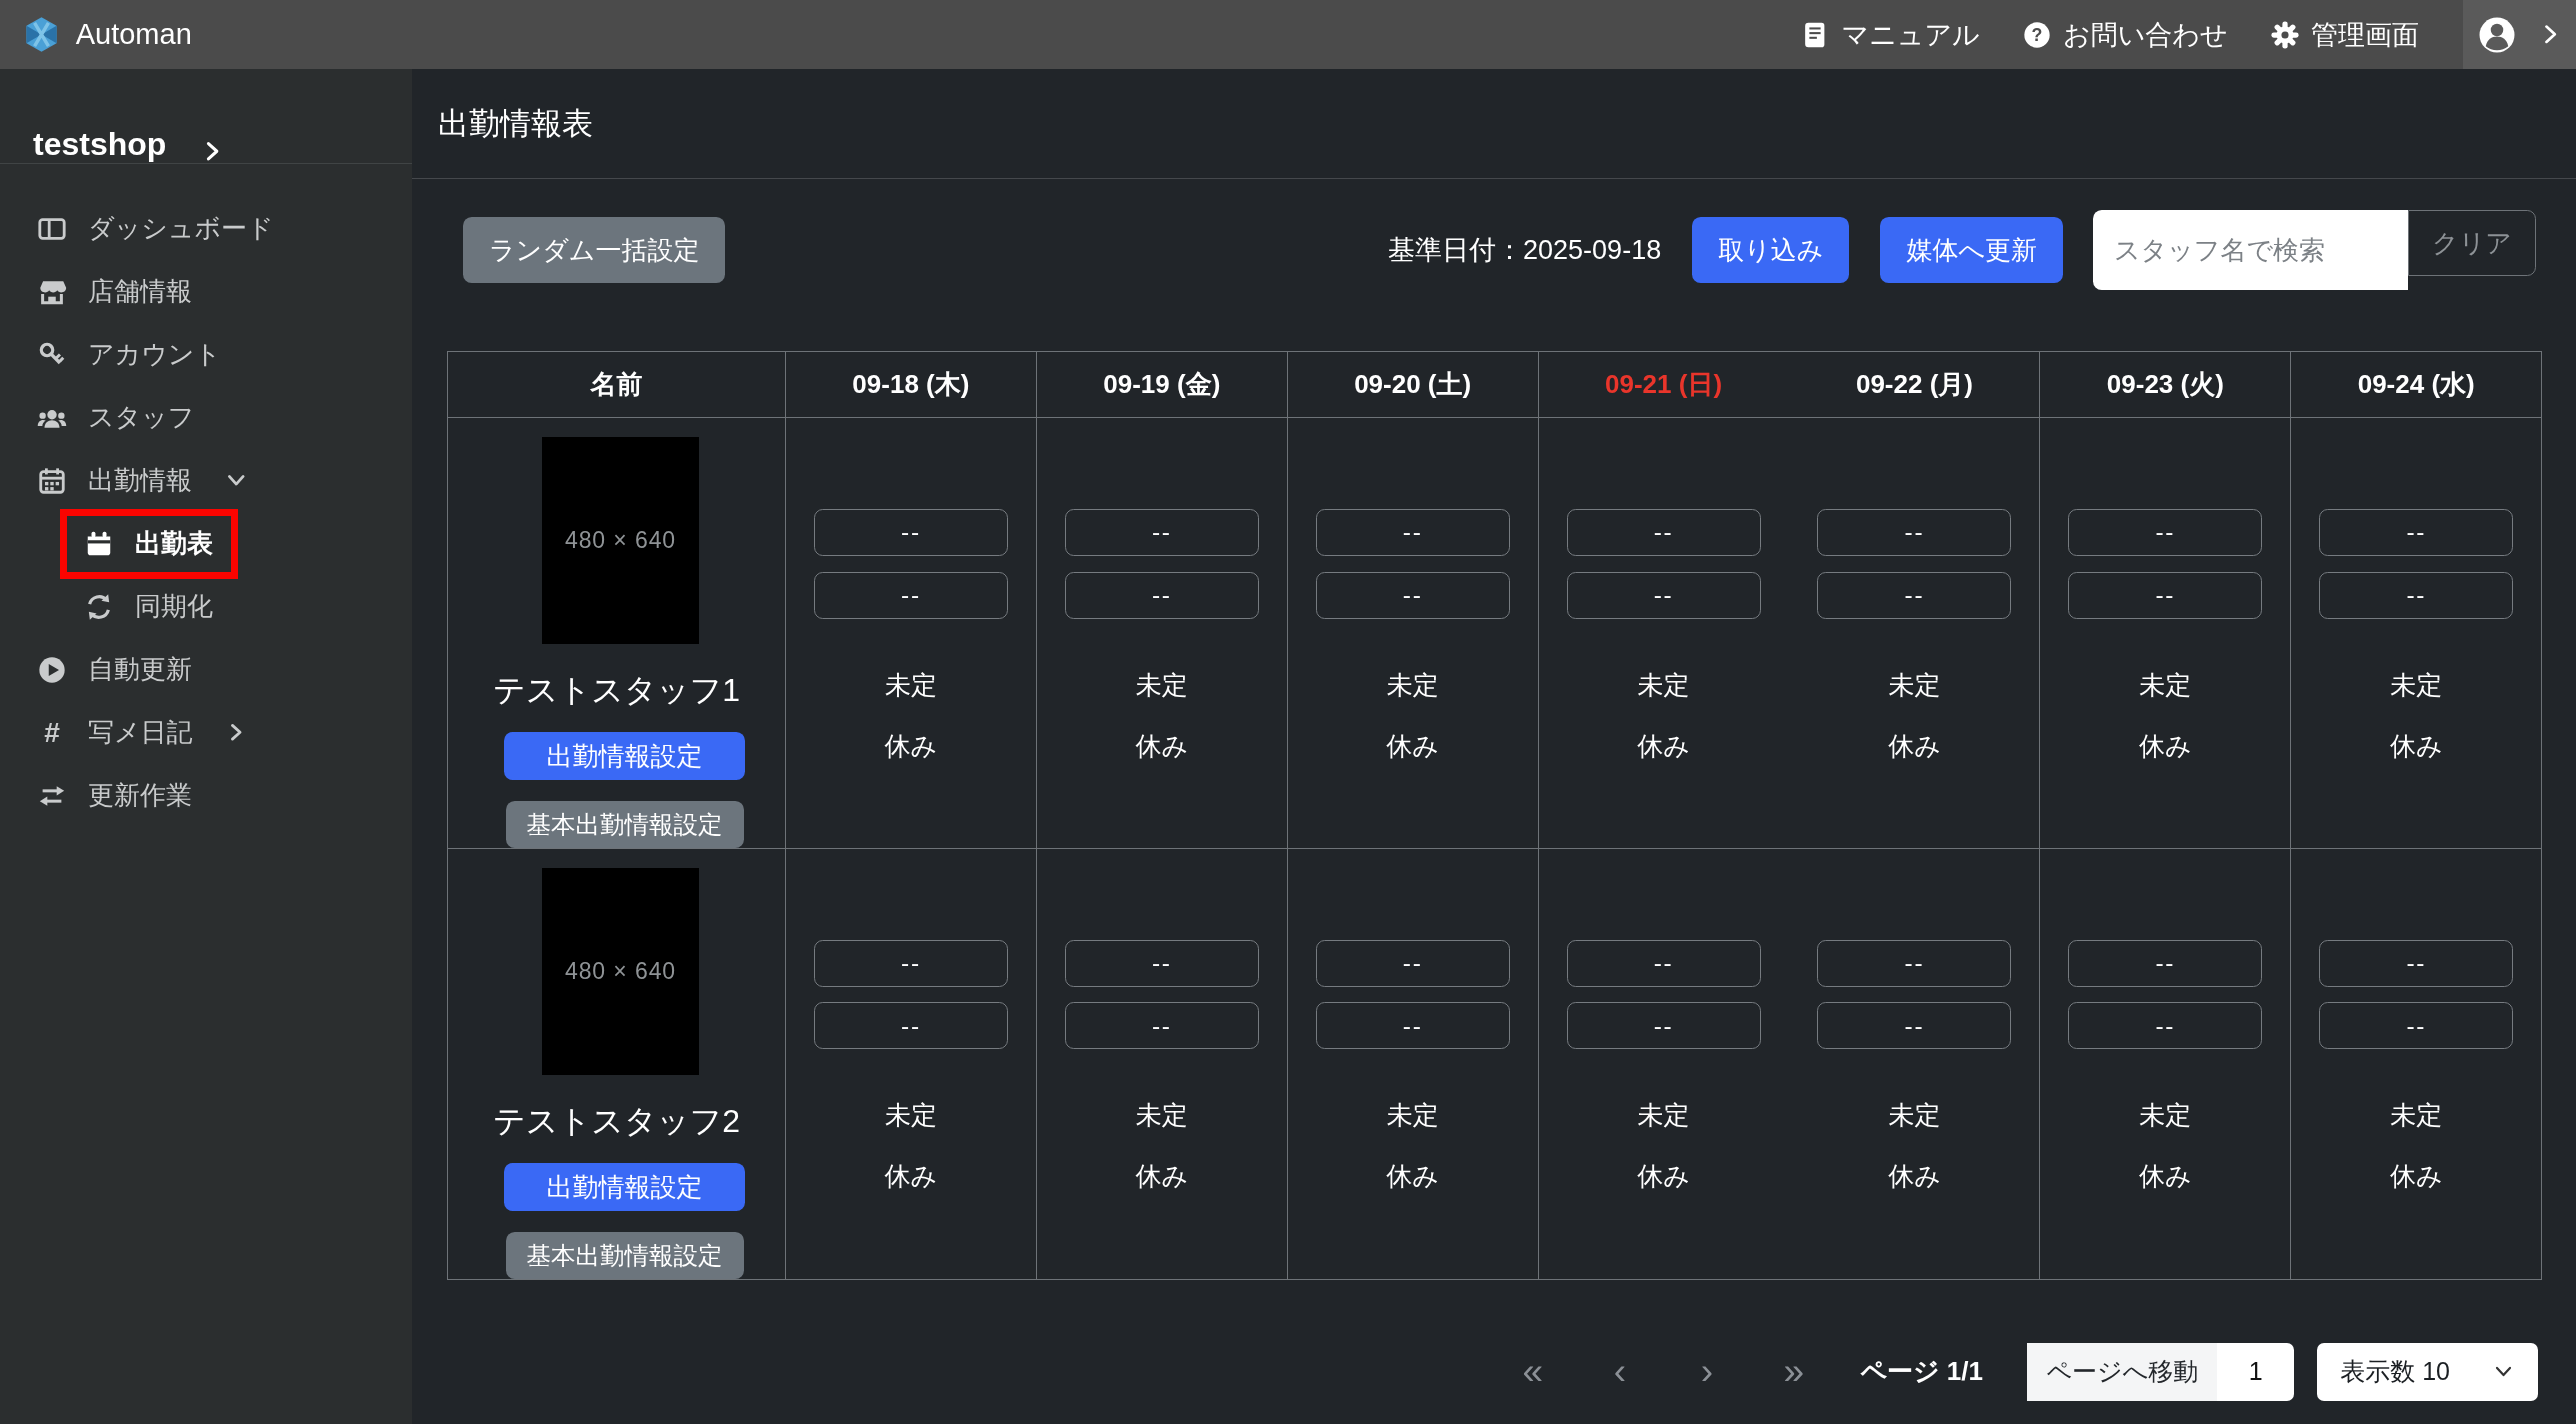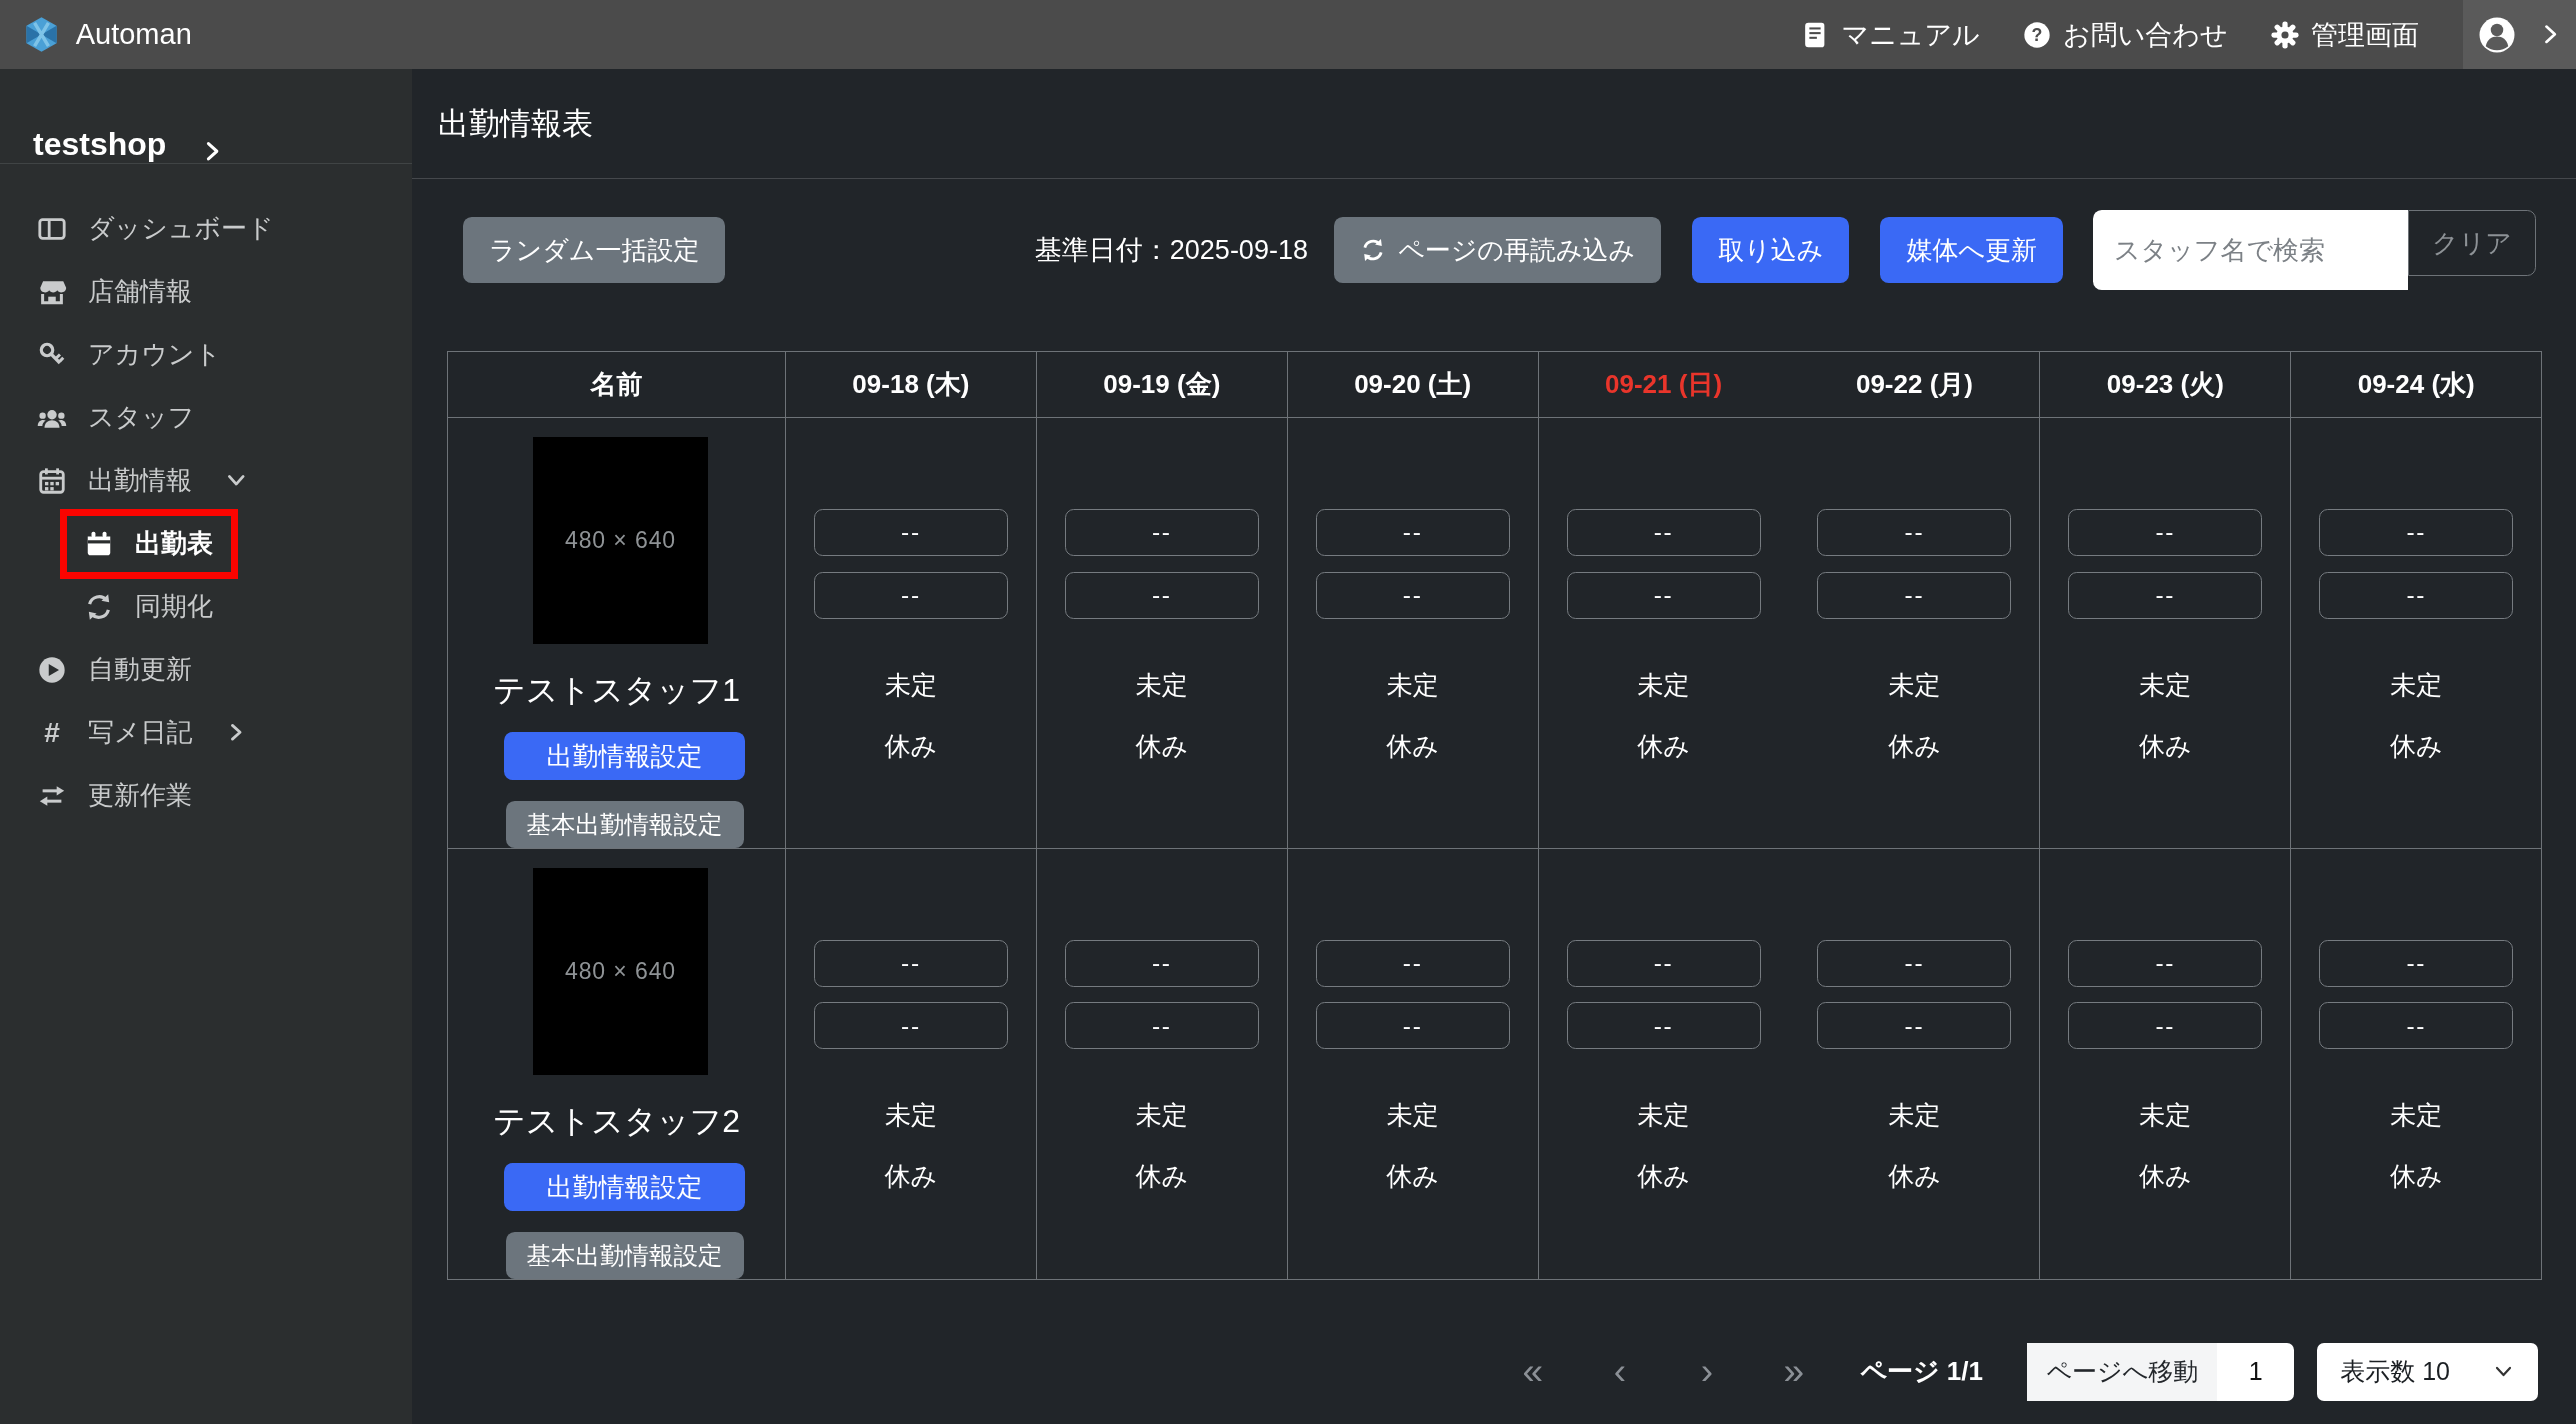--- a/index.html
+++ b/index.html
@@ -43,21 +43,21 @@
   .search-wrap { display:flex; margin-left:30px; }
   .search-input { width:315px; height:80px; border:none; border-radius:8.7px 0 0 8.7px; font-size:26px; padding:0 21px; color:#222; background:#fff; font-family:inherit; outline:none; }
   .search-input::placeholder { color:#7c8186; }
   .clear-btn { height:66px; width:128px; background:transparent; border:1.7px solid #6e7378; border-radius:0 8.7px 8.7px 0; color:#8d9296; font-size:26px; font-family:inherit; cursor:pointer; }
   
   .table { display:grid; grid-template-columns:337px repeat(7,250px); gap:0.9px; background:#6e7378; border:0.9px solid #6e7378; margin:61px 0 0 35px; width:max-content; }
   .cell { background:#212529; }
   .hcell { height:65px; display:flex; align-items:center; justify-content:center; color:#fff; font-size:26px; font-weight:bold; }
   .hcell.holiday { color:#e9352b; }
   .namecell { height:430px; display:flex; flex-direction:column; align-items:center; padding-top:19px; }
-  .photo { width:175px; height:210px; background:#000; display:flex; align-items:center; justify-content:center;margin-left:8px; }
+  .photo { width:157px; height:210px; background:#000; display:flex; align-items:center; justify-content:center;margin-left:8px; }
   .photosize { color:#8f9396; font-size:23px; letter-spacing:0.9px; }
   .staffname { color:#fff; font-size:32px; margin-top:24.5px; }
   .btn.primary { width:241px; height:49px; background:#3a69f5; color:#fff; font-size:26px; margin-top:19px; }
   .btn.secondary { width:238px; height:47px; background:#6c757d; color:#fff; font-size:24.5px; margin-top:21px; }
   .daycell { height:430px; display:flex; flex-direction:column; align-items:center; padding-top:91px; }
   .selbox { width:194px; height:47px; border:1.7px solid #767b80; border-radius:8.7px; display:flex; align-items:center; justify-content:center; color:#fff; font-size:24.5px; cursor:pointer; letter-spacing:1.7px; }
   .selbox + .selbox { margin-top:15.7px; }
   .status { color:#fff; font-size:26px; }
   .st1 { margin-top:49px; }
   .st2 { margin-top:26px; }
@@ -252,29 +252,20 @@
 
 <div class="main">
   <div class="page-title-row">
     <span class="page-title">出勤情報表</span>
   </div>
 
   <div class="toolbar">
     <button class="btn toolbtn graybtn">ランダム一括設定</button>
     <div class="spacer"></div>
     <span class="base-date">基準日付：2025-09-18</span>
-    <button class="btn toolbtn graybtn reload">
-      <svg class="bicon" viewBox="0 0 32 32">
-        <path d="M6 13 a10.5 10.5 0 0 1 18 -4.5" fill="none" stroke="currentColor" stroke-width="3.4"></path>
-        <polygon points="25.8,2.5 26.8,11 18.6,9.2" fill="currentColor"></polygon>
-        <path d="M26 19 a10.5 10.5 0 0 1 -18 4.5" fill="none" stroke="currentColor" stroke-width="3.4"></path>
-        <polygon points="6.2,29.5 5.2,21 13.4,22.8" fill="currentColor"></polygon>
-      </svg>
-      <span>ページの再読み込み</span>
-    </button>
     <button class="btn toolbtn bluebtn">取り込み</button>
     <button class="btn toolbtn bluebtn">媒体へ更新</button>
     <div class="search-wrap">
       <input class="search-input" type="text" placeholder="スタッフ名で検索" style="">
       <button class="clear-btn">クリア</button>
     </div>
   </div>
 
   <div class="table" id="attendance-table">
     <div class="cell hcell">名前</div>

